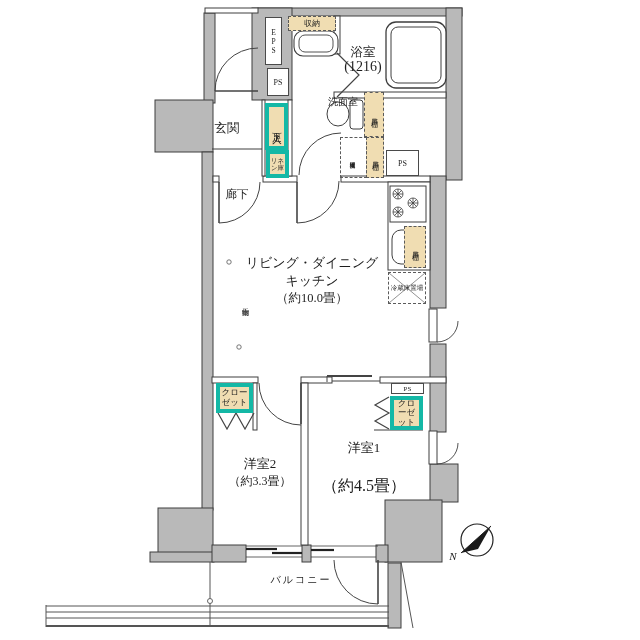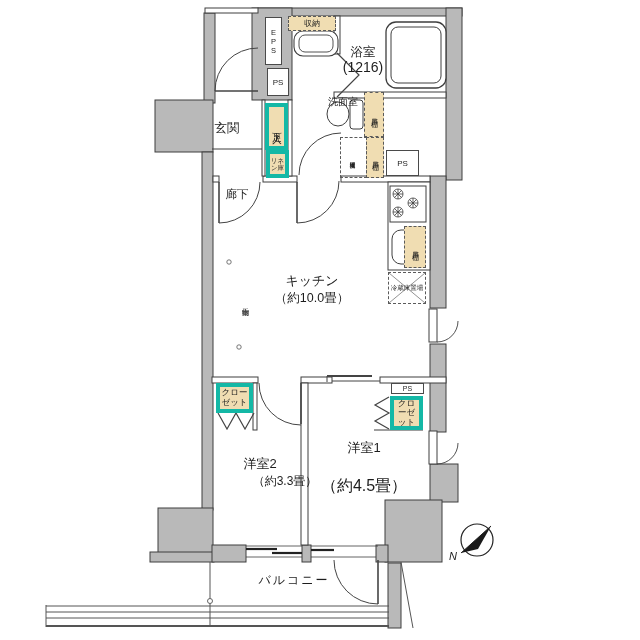--- a/index.html
+++ b/index.html
@@ -1,17 +1,17 @@
 <!DOCTYPE html>
 <html><head>
 <meta charset="utf-8">
 <style>
   html,body{margin:0;padding:0;background:#fff;}
   #stage{position:relative;width:640px;height:640px;background:#fff;overflow:hidden;
-         font-family:Liberation Sans, sans-serif;color:#222;}
+         font-family:Liberation Serif, serif;color:#222;}
   svg{position:absolute;left:0;top:0;}
   .lbl{position:absolute;transform:translate(-50%,-50%);white-space:nowrap;color:#1d1d1d;z-index:5;text-align:right;}
   .box{position:absolute;box-sizing:border-box;display:flex;align-items:center;justify-content:center;
        text-align:center;z-index:4;color:#1d1d1d;}
   .tan{background:#f0ddb2;border:4px solid #14b8a6;}
   .tan-dash{background:#f0ddb2;border:1px dashed #5a5a5a;}
   .white-box{background:#ffffff;border:1px solid #4a4a4a;}
   .dash-box{border:1px dashed #5a5a5a;background:transparent;}
   .vtext{writing-mode:vertical-rl;text-orientation:upright;letter-spacing:1px;}
   .wrap{white-space:normal;line-height:1.12;}
@@ -198,23 +198,24 @@
   <div class="box white-box vtext" style="left:265px;top:17px;width:17px;height:48px;font-size:7.5px;letter-spacing:0;">EPS</div>
   <div class="box white-box" style="left:267px;top:68px;width:22px;height:28px;font-size:8px;">PS</div>
   <div class="box white-box" style="left:386px;top:150px;width:33px;height:26px;font-size:8px;">PS</div>
   <div class="box white-box" style="left:391px;top:383px;width:33px;height:11px;font-size:7px;">PS</div>
 
   <div class="lbl" style="left:227px;top:128px;font-size:12.5px;">玄関</div>
   <div class="lbl" style="left:237px;top:162px;font-size:11.5px;margin-top:32px;">廊下</div>
   <div class="lbl" style="left:319px;top:102px;font-size:10px;margin-left:24px;">洗面室</div>
   <div class="lbl" style="left:363px;top:52px;font-size:12.5px;">浴室</div>
   <div class="lbl" style="left:363px;top:67px;font-size:14px;">(1216)</div>
+  <div class="lbl" style="left:312px;top:263px;font-size:13px;">リビング・ダイニング</div>
   <div class="lbl" style="left:312px;top:281px;font-size:13px;">キッチン</div>
   <div class="lbl" style="left:312px;top:298px;font-size:12.5px;">（約10.0畳）</div>
   <div class="box vtext" style="left:239px;top:278px;width:12px;height:58px;font-size:7px;letter-spacing:0;color:#444;">室内物干し</div>
   <div class="lbl" style="left:260px;top:464px;font-size:13px;">洋室2</div>
-  <div class="lbl" style="left:260px;top:481px;font-size:12px;margin-left:25px;">（約3.3畳）</div>
+  <div class="lbl" style="left:260px;top:481px;font-size:12px;">（約3.3畳）</div>
   <div class="lbl" style="left:364px;top:448px;font-size:13px;">洋室1</div>
   <div class="lbl" style="left:364px;top:486px;font-size:16px;">（約4.5畳）</div>
-  <div class="lbl" style="left:294px;top:580px;font-size:12px;letter-spacing:2px;">バルコニー</div>
+  <div class="lbl" style="left:301px;top:580px;font-size:10px;letter-spacing:2px;">バルコニー</div>
   <div class="lbl it" style="left:453px;top:556px;font-size:11px;">N</div>
 
 </div>
 
 </body></html>

